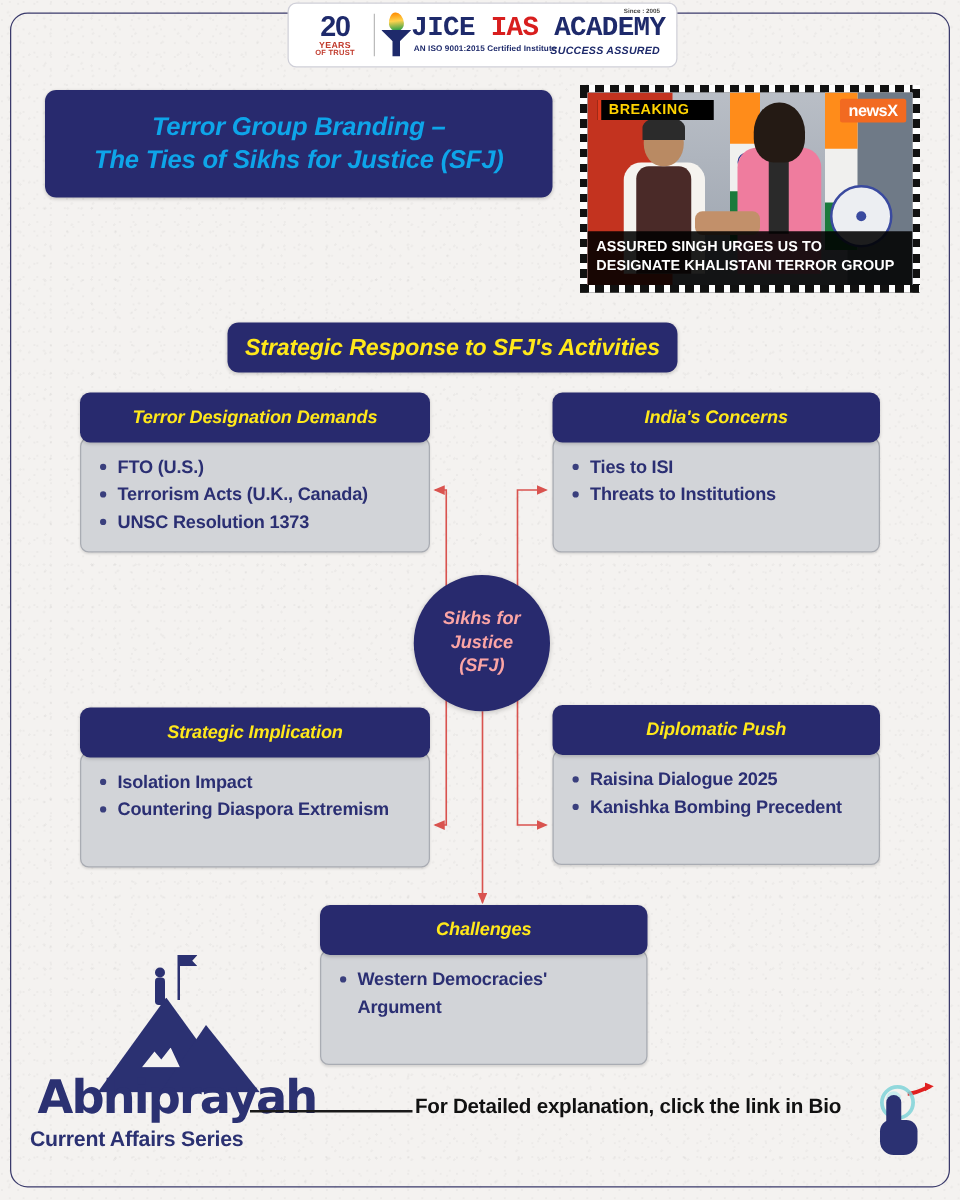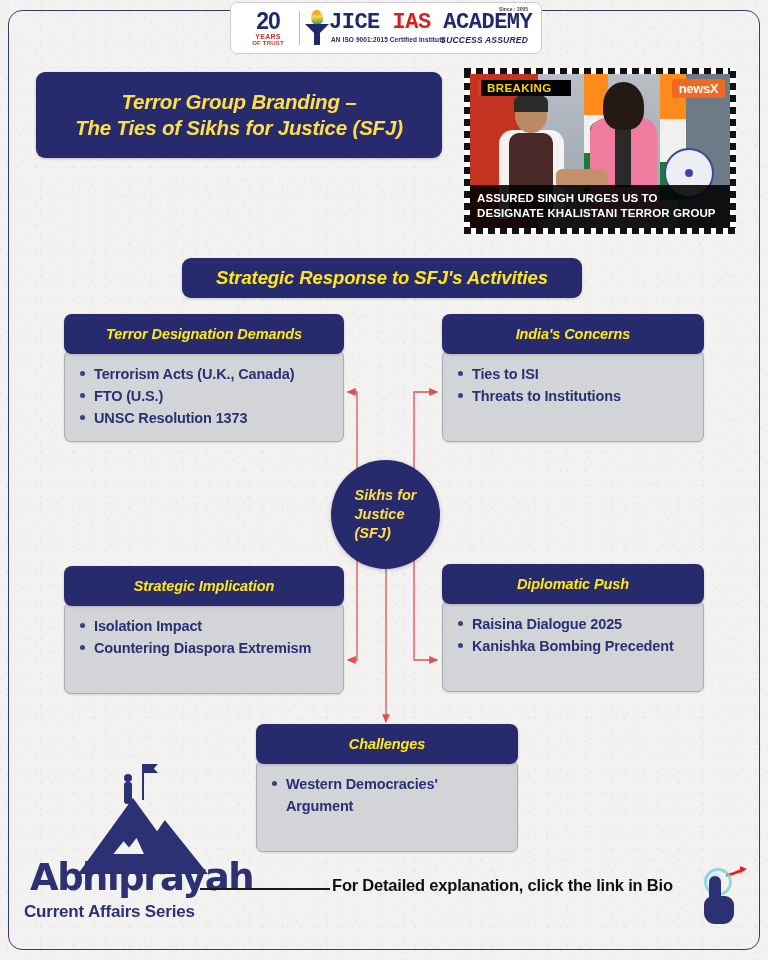--- a/index.html
+++ b/index.html
@@ -63,21 +63,21 @@
   .lb-succ{position:absolute;right:2px;top:30px;font-size:8.5px;font-style:italic;font-weight:bold;color:#1e2a6b;letter-spacing:.2px;}
 
   
   .title-card{
     position:absolute;left:36px;top:72px;width:406px;height:86px;
     background:#282a6e;border-radius:9px;
     display:flex;align-items:center;justify-content:center;
     box-shadow:0 1px 3px rgba(0,0,0,.2);
   }
   .title-card .txt{
-    color:#fde047;font-size:20.5px;font-weight:bold;font-style:italic;
+    color:#0ea5e9;font-size:20.5px;font-weight:bold;font-style:italic;
     text-align:center;line-height:1.28;letter-spacing:-.2px;padding:0 8px;
   }
 
   
   .news{
     position:absolute;left:464px;top:68px;width:272px;height:166px;
     background:#111;
     padding:6px;box-sizing:border-box;
     background-image:
       repeating-linear-gradient(90deg,#111 0 7px,#fff 7px 12px),
@@ -136,21 +136,21 @@
     font-size:13px;font-weight:bold;padding:2px 7px;letter-spacing:-.4px;border-radius:2px;margin-left:31px;
   }
   .caption{
     position:absolute;left:0;right:0;bottom:0;background:rgba(0,0,0,.88);
     color:#fff;font-size:11.5px;font-weight:bold;line-height:1.32;
     padding:6px 7px 7px 7px;letter-spacing:.1px;
   }
 
   
   .banner{
-    position:absolute;left:182px;top:258px;width:400px;height:40px;
+    position:absolute;left:182px;top:258px;width:360px;height:40px;
     background:#282a6e;border-radius:9px;display:flex;align-items:center;justify-content:center;
     box-shadow:0 1px 3px rgba(0,0,0,.18);
   }
   .banner .txt{color:#ffe81a;font-size:18.5px;font-weight:bold;font-style:italic;letter-spacing:-.1px;}
 
   
   .node{position:absolute;}
   .node .hd{
     background:#282a6e;border-radius:8px;height:40px;
     display:flex;align-items:center;justify-content:center;
@@ -182,21 +182,21 @@
   #node-diplomatic .bd{height:92px;}
   #node-challenges{left:256px;top:724px;width:262px;}
   #node-challenges .bd{height:92px;}
 
   
   .hub{
     position:absolute;left:331px;top:460px;width:109px;height:109px;border-radius:50%;
     background:#282a6e;display:flex;align-items:center;justify-content:center;z-index:4;
     box-shadow:0 1px 4px rgba(0,0,0,.22);
   }
-  .hub .txt{color:#fde047;font-size:14.5px;font-weight:bold;font-style:italic;line-height:1.3;}
+  .hub .txt{color:#fca5a5;font-size:14.5px;font-weight:bold;font-style:italic;text-align:center;line-height:1.3;}
 
   
   .conn{position:absolute;left:0;top:0;width:768px;height:960px;z-index:1;pointer-events:none;}
 
   
   .abhi{position:absolute;left:18px;top:798px;width:200px;height:140px;}
   .abhi .mount{position:absolute;left:60px;top:0;width:110px;height:76px;
     background:#2b3172;clip-path:polygon(50% 0,100% 100%,0 100%);}
   .abhi .mount2{position:absolute;left:110px;top:22px;width:80px;height:54px;
     background:#2b3172;clip-path:polygon(46% 0,100% 100%,0 100%);}
@@ -309,22 +309,22 @@
     <path d="M386,569 L386,722" marker-end="url(#ah)"></path>
   </g>
 </svg>
 
 <div class="node" id="node-terror">
   <div class="hd">
       <span>Terror Designation Demands</span>
     </div>
   <div class="bd">
     <ul>
+      <li>FTO (U.S.)</li>
       <li>Terrorism Acts (U.K., Canada)</li>
-      <li>FTO (U.S.)</li>
       <li>UNSC Resolution 1373</li>
     </ul>
   </div>
 </div>
 
 <div class="node" id="node-concerns">
   <div class="hd">
       <span>India's Concerns</span>
     </div>
   <div class="bd">

